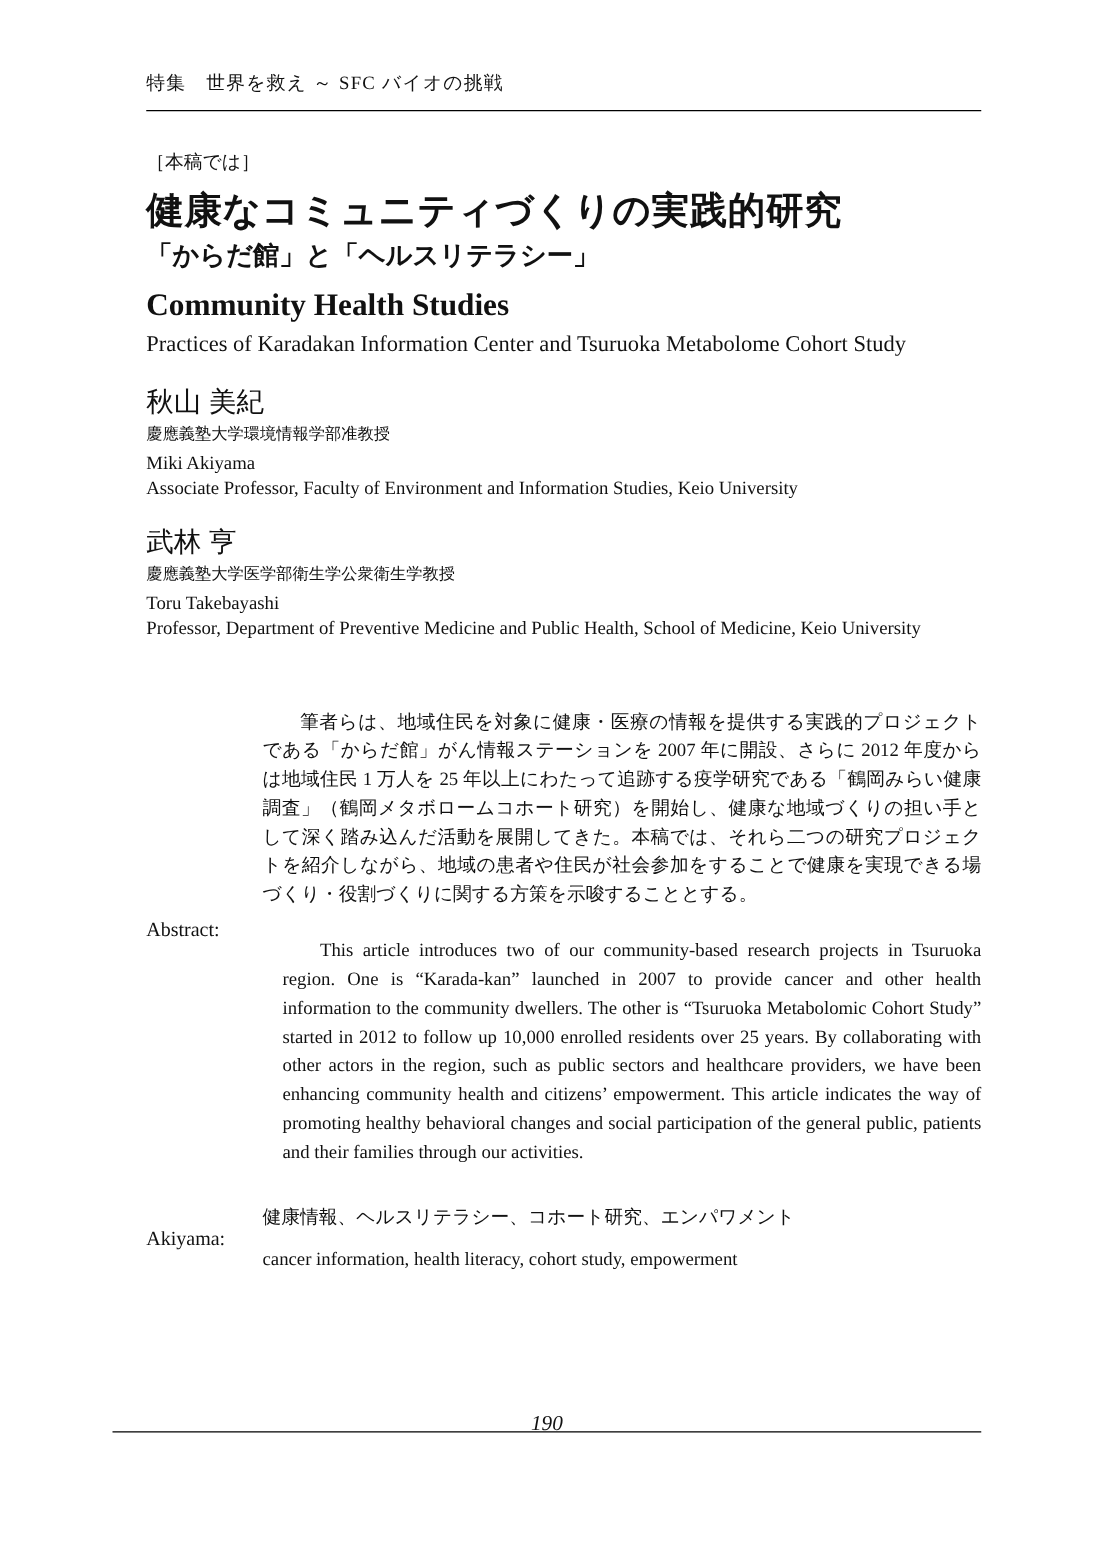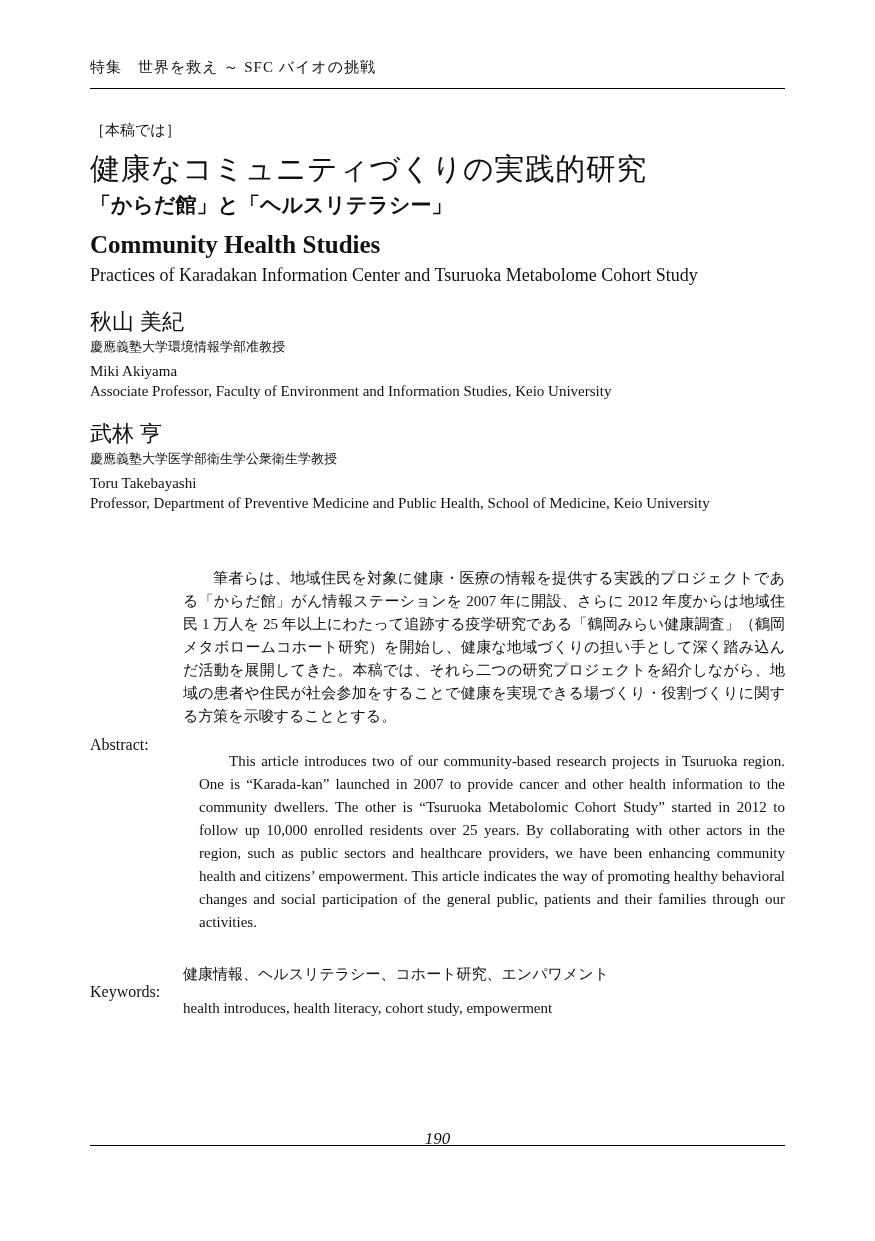--- a/index.html
+++ b/index.html
@@ -9,21 +9,21 @@
   .page {
     position: relative;
     width: 875px;
     height: 1241px;
     background: #ffffff;
     color: #111111;
     font-family: "Liberation Serif", "DejaVu Serif", serif;
     overflow: hidden;
   }
 
-  .content { padding: 58px 90px 0 90px; }
+  .content { padding: 58px 90px 0 117px; }
 
   
   .running-head-text {
     font-size: 15px;
     line-height: 18px;
     letter-spacing: 1px;
     font-family: "Liberation Serif", "DejaVu Serif", serif;
   }
   .header-rule {
     margin-top: 12px;
@@ -33,21 +33,21 @@
 
   
   .invited-label {
     margin-top: 32px;
     font-size: 15px;
     line-height: 18px;
   }
   .title-ja {
     margin-top: 10px;
     font-family: "Liberation Sans", "DejaVu Sans", sans-serif;
-    font-weight: normal;
+    font-weight: bold;
     font-size: 30px;
     line-height: 40px;
     letter-spacing: 0.5px;
   }
   .subtitle-ja {
     margin-top: 2px;
     font-family: "Liberation Sans", "DejaVu Sans", sans-serif;
     font-weight: bold;
     font-size: 21px;
     line-height: 28px;
@@ -192,24 +192,24 @@
 
     <div class="labeled-block abstract-block">
       <div class="block-label">Abstract:</div>
       <div class="block-body">
         <p class="abstract-ja">筆者らは、地域住民を対象に健康・医療の情報を提供する実践的プロジェクトである「からだ館」がん情報ステーションを 2007 年に開設、さらに 2012 年度からは地域住民 1 万人を 25 年以上にわたって追跡する疫学研究である「鶴岡みらい健康調査」（鶴岡メタボロームコホート研究）を開始し、健康な地域づくりの担い手として深く踏み込んだ活動を展開してきた。本稿では、それら二つの研究プロジェクトを紹介しながら、地域の患者や住民が社会参加をすることで健康を実現できる場づくり・役割づくりに関する方策を示唆することとする。</p>
         <p class="abstract-en">This article introduces two of our community-based research projects in Tsuruoka region. One is “Karada-kan” launched in 2007 to provide cancer and other health information to the community dwellers. The other is “Tsuruoka Metabolomic Cohort Study” started in 2012 to follow up 10,000 enrolled residents over 25 years. By collaborating with other actors in the region, such as public sectors and healthcare providers, we have been enhancing community health and citizens’ empowerment. This article indicates the way of promoting healthy behavioral changes and social participation of the general public, patients and their families through our activities.</p>
       </div>
     </div>
 
     <div class="labeled-block keywords-block">
-      <div class="block-label">Keywords:</div>
+      <div class="block-label">Akiyama:</div>
       <div class="block-body">
         <div class="keywords-ja">健康情報、ヘルスリテラシー、コホート研究、エンパワメント</div>
-        <div class="keywords-en">health introduces, health literacy, cohort study, empowerment</div>
+        <div class="keywords-en">cancer information, health literacy, cohort study, empowerment</div>
       </div>
     </div>
 
   </div>
 
   <div class="footer-rule"></div>
   <div class="page-number">190</div>
 </div>
 
 </body></html>

